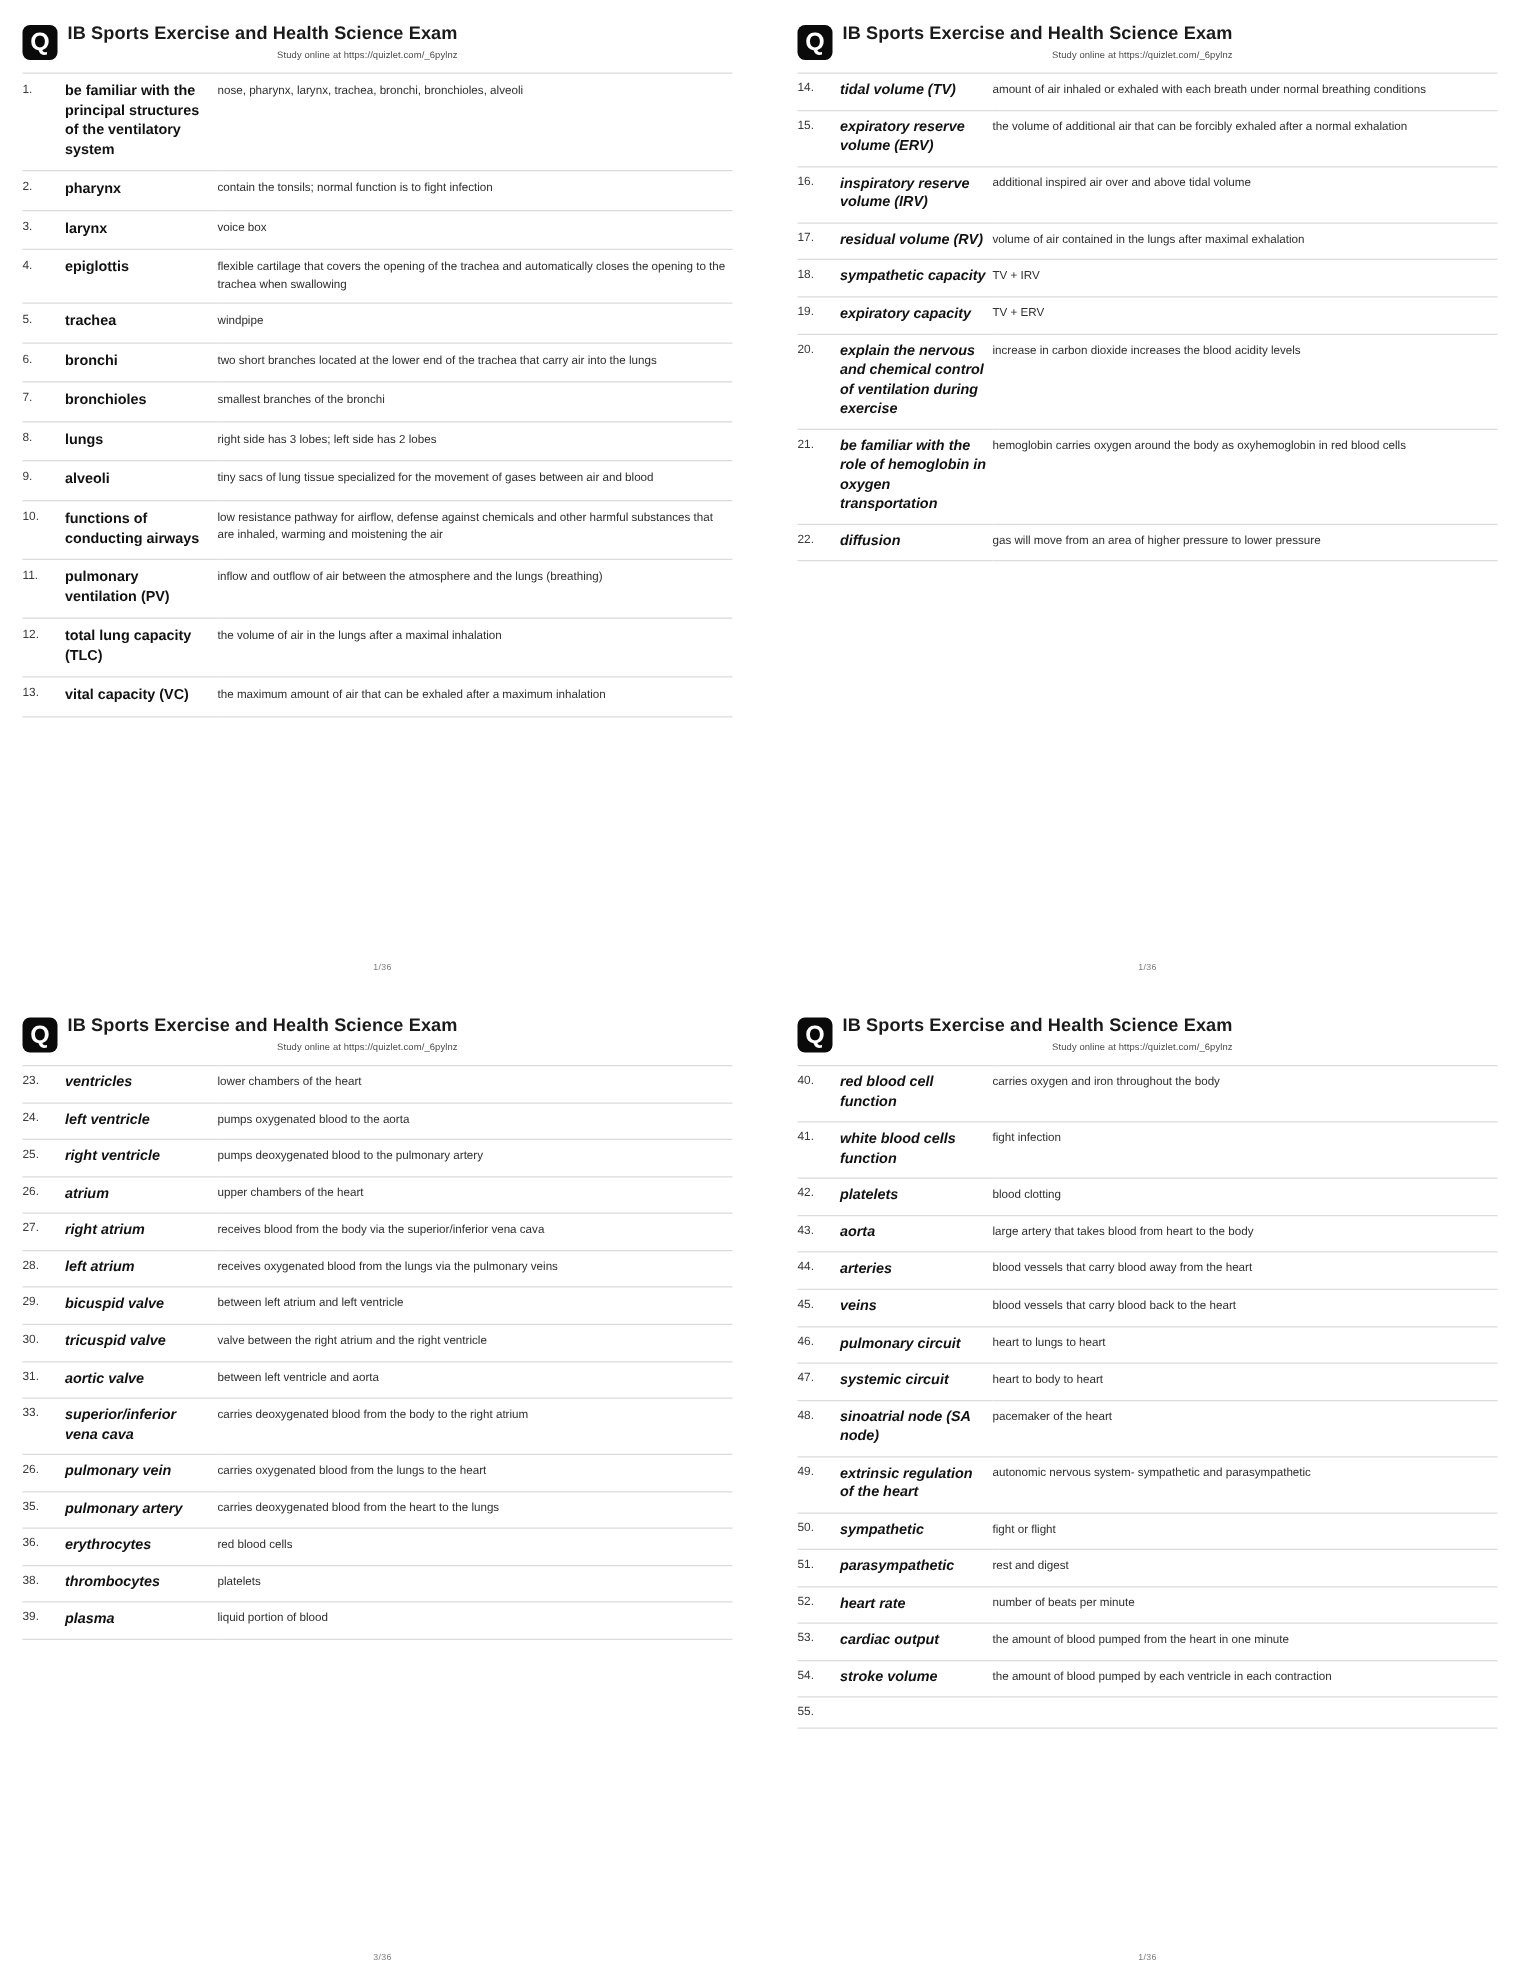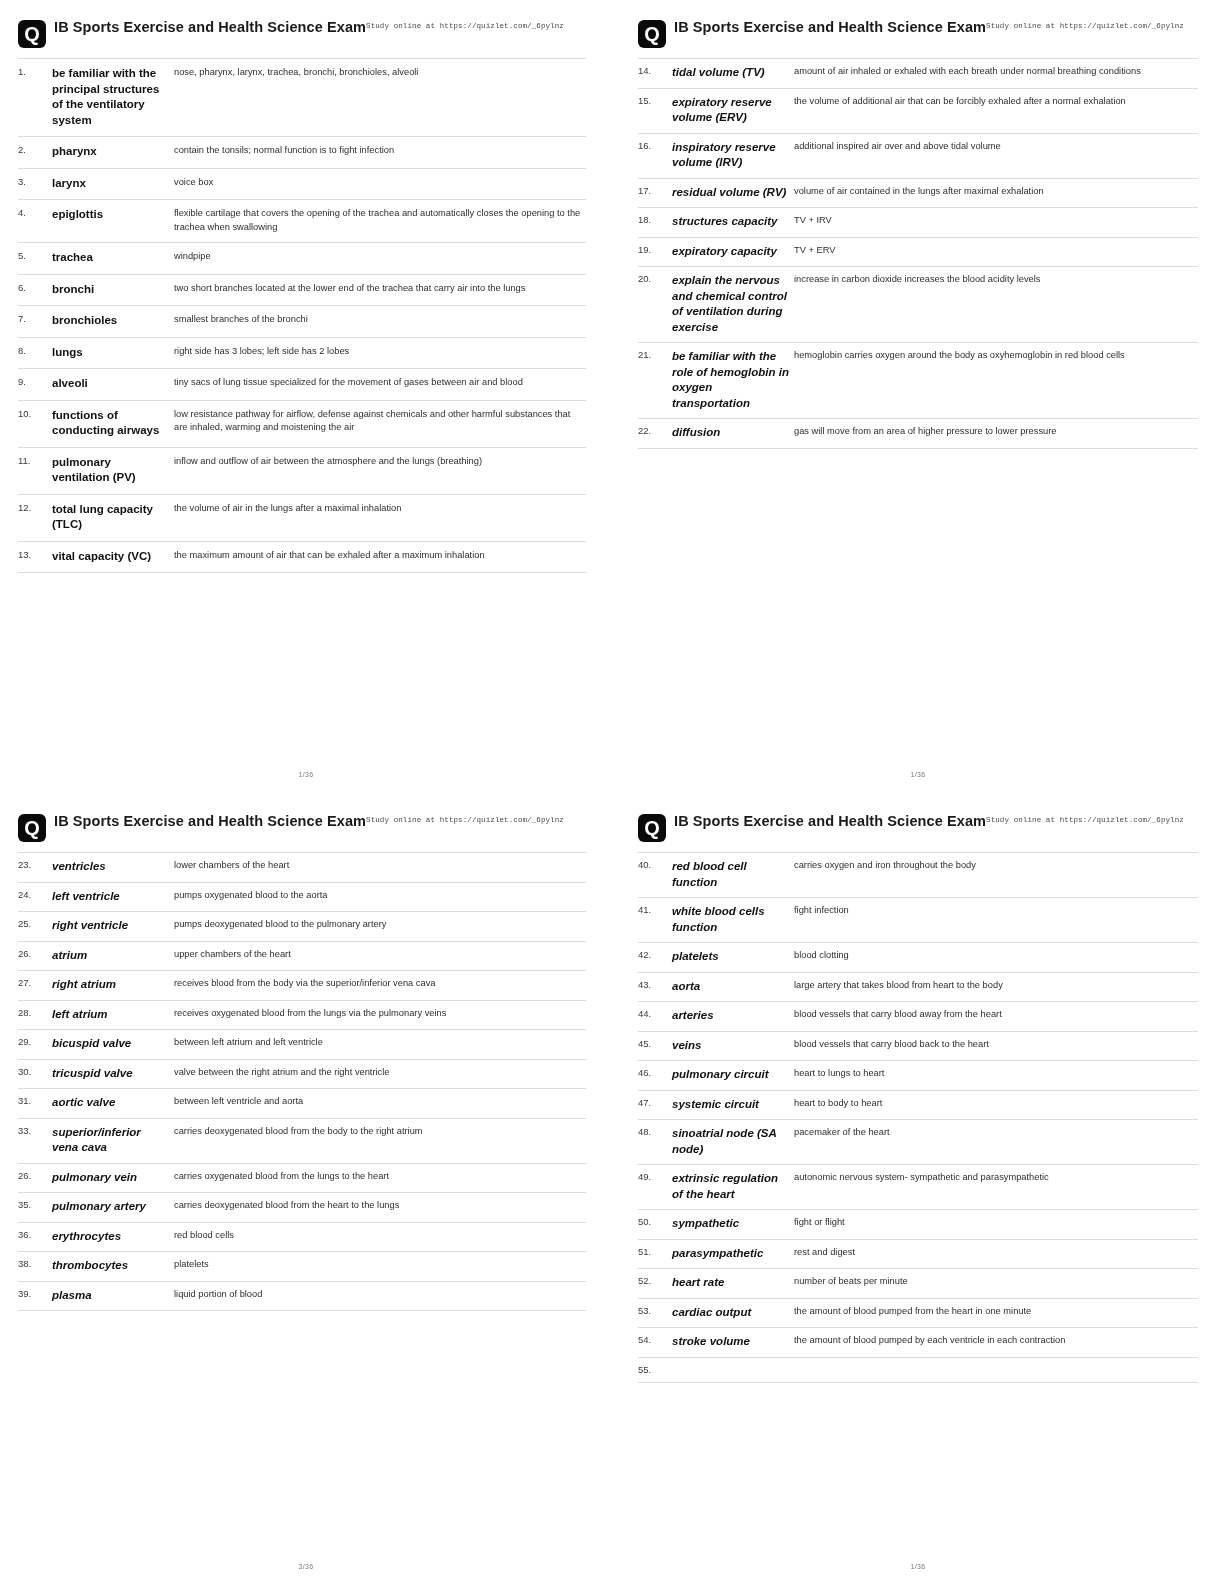--- a/index.html
+++ b/index.html
@@ -50,38 +50,37 @@
     display: flex;
     align-items: center;
     justify-content: center;
     font-size: 20px;
     font-weight: 700;
     font-family: "Liberation Sans", sans-serif;
     line-height: 1;
   }
   .header-text {
     display: flex;
-    flex-direction: row;
+    flex-direction: column;
     justify-content: center;
     padding-top: 1px;
     text-align: right;
   }
   .doc-title {
     font-size: 14.5px;
     font-weight: 600;
     color: #1a1a1a;
     letter-spacing: 0.1px;
     line-height: 1.2;
   }
   .doc-sub {
     font-size: 7.5px;
     color: #4a4a4a;
     margin-top: 3px;
     letter-spacing: 0.1px;
-    font-family: Liberation Mono, monospace;
   }
   table.terms {
     width: 100%;
     border-collapse: collapse;
     table-layout: fixed;
   }
   table.terms tr {
     border-bottom: 1px solid #dcdcdc;
   }
   table.terms tr:first-child {
@@ -255,21 +254,21 @@
             <td class="term">inspiratory reserve volume (IRV)</td>
             <td class="def">additional inspired air over and above tidal volume</td>
           </tr>
           <tr>
             <td class="num">17.</td>
             <td class="term">residual volume (RV)</td>
             <td class="def">volume of air contained in the lungs after maximal exhalation</td>
           </tr>
           <tr>
             <td class="num">18.</td>
-            <td class="term">structures capacity</td>
+            <td class="term">sympathetic capacity</td>
             <td class="def">TV + IRV</td>
           </tr>
           <tr>
             <td class="num">19.</td>
             <td class="term">expiratory capacity</td>
             <td class="def">TV + ERV</td>
           </tr>
           <tr>
             <td class="num">20.</td>
             <td class="term">explain the nervous and chemical control of ventilation during exercise</td>

